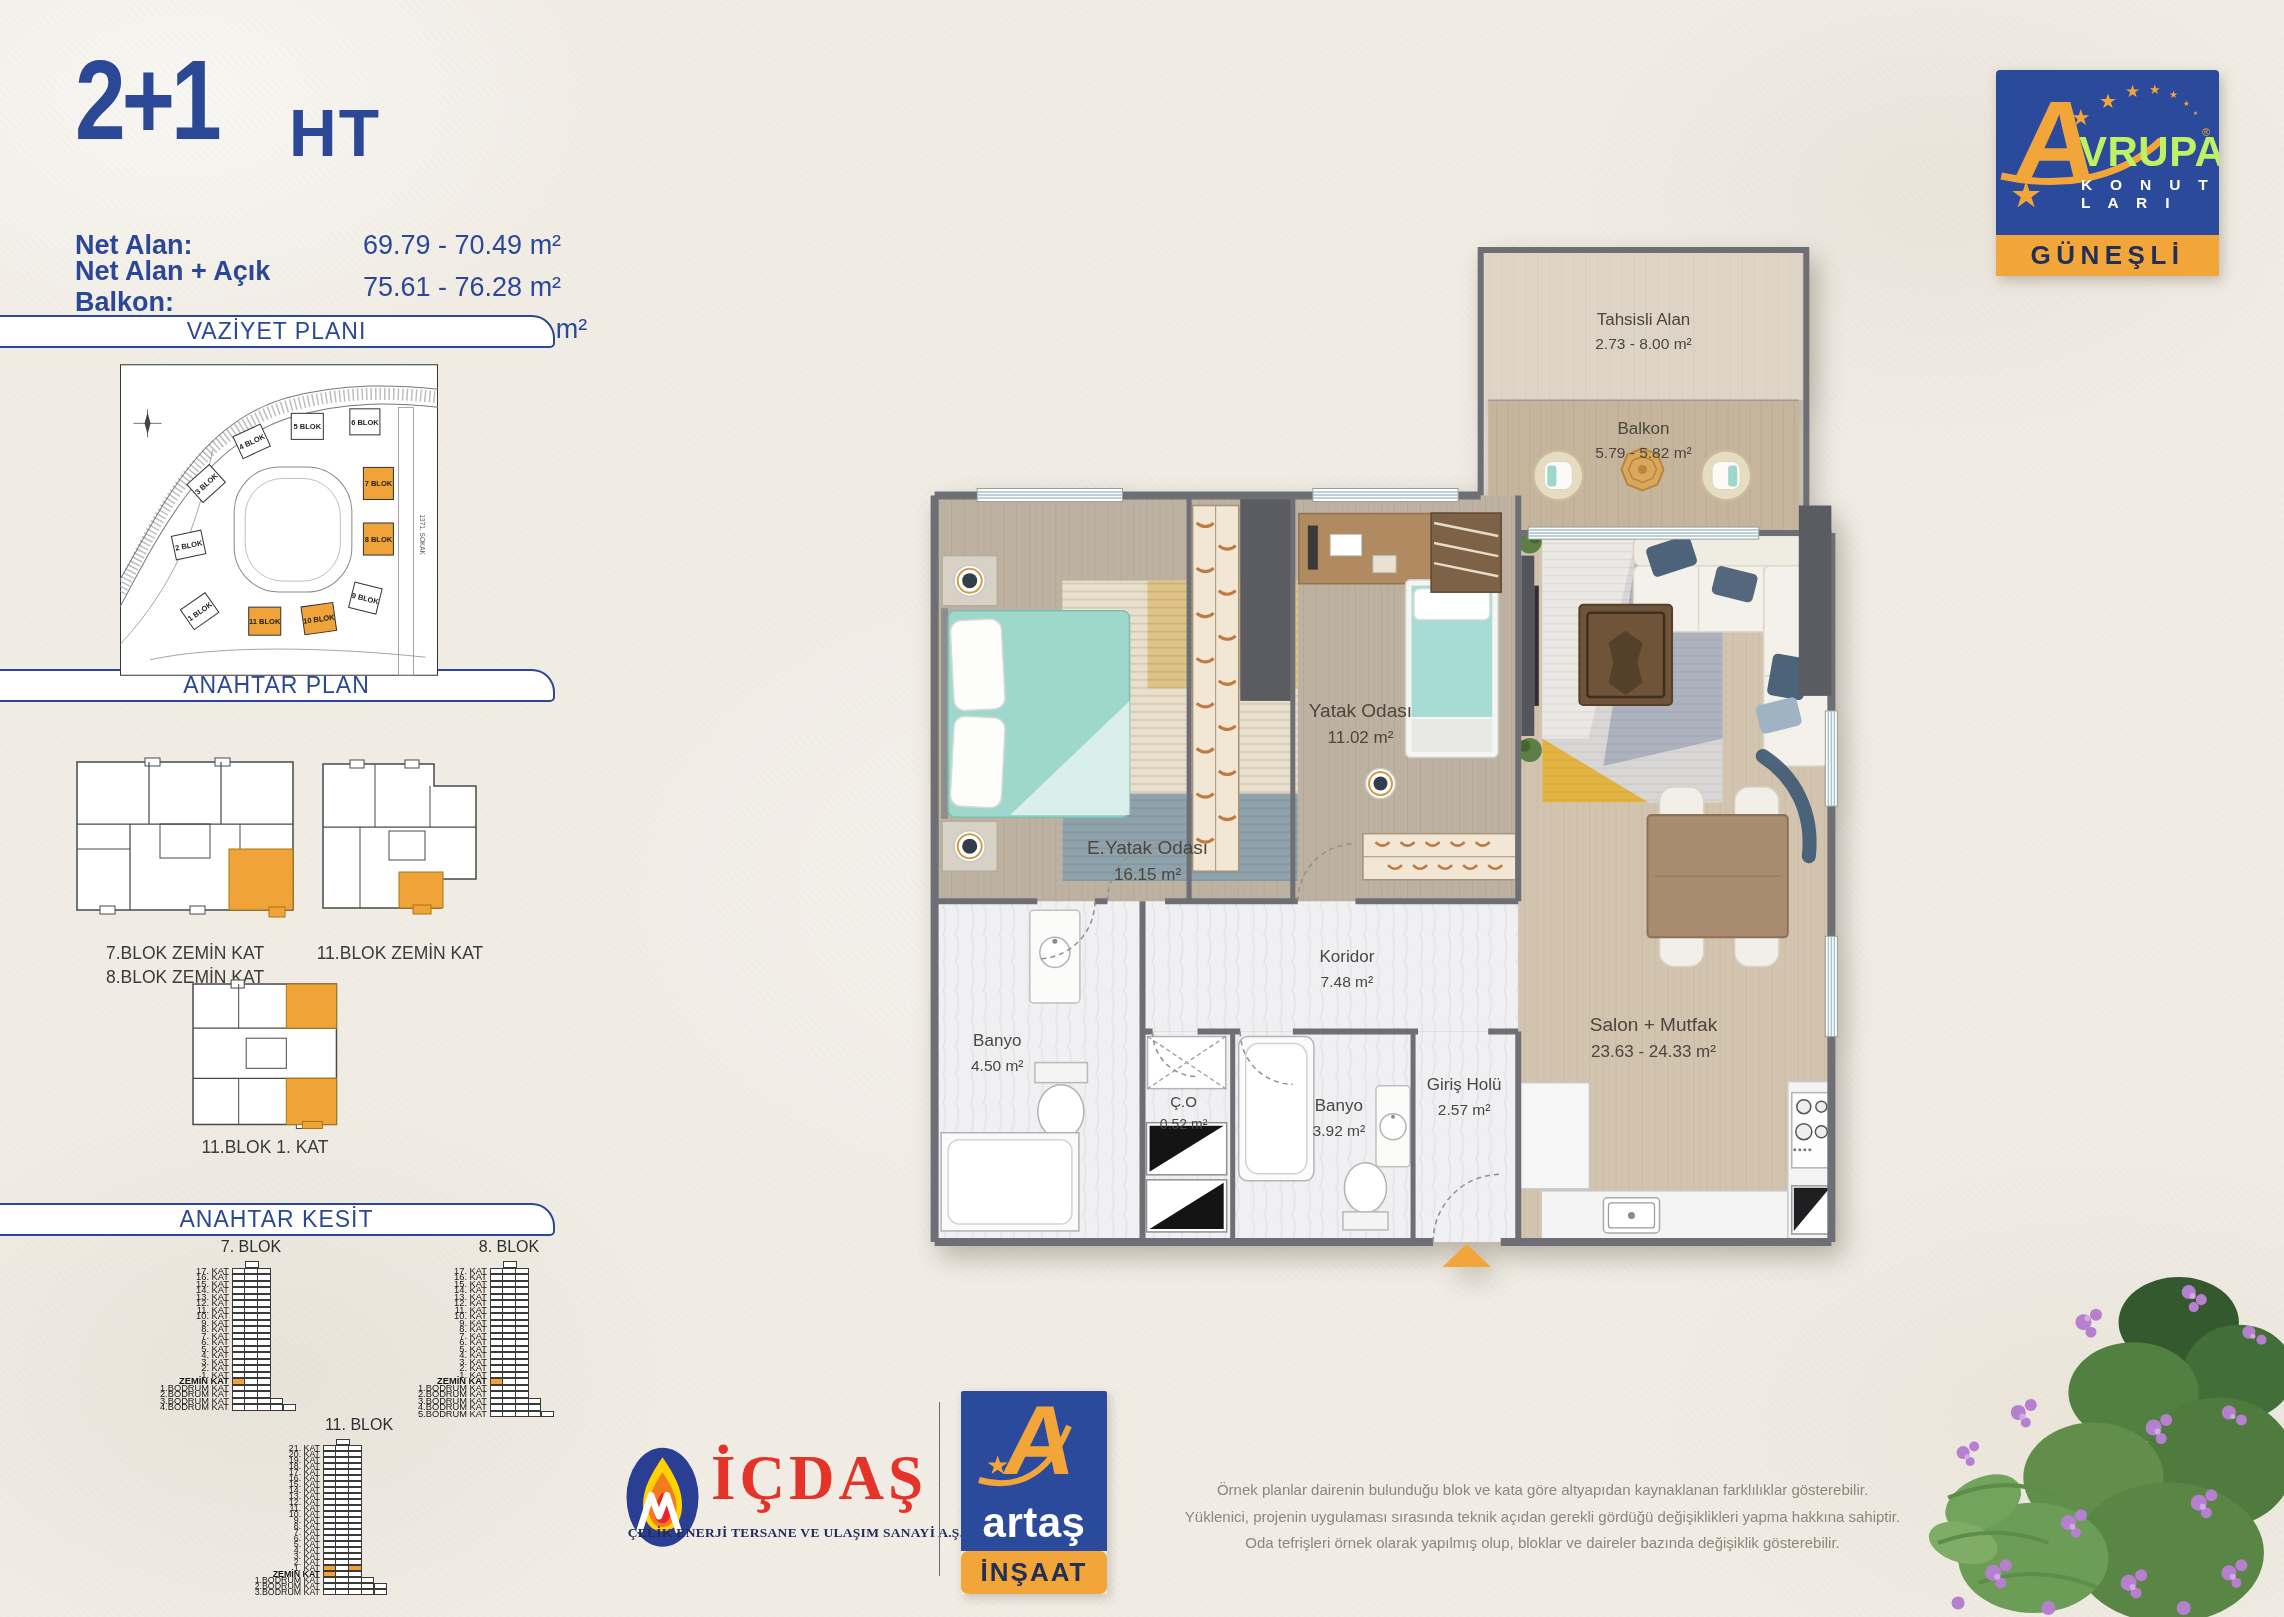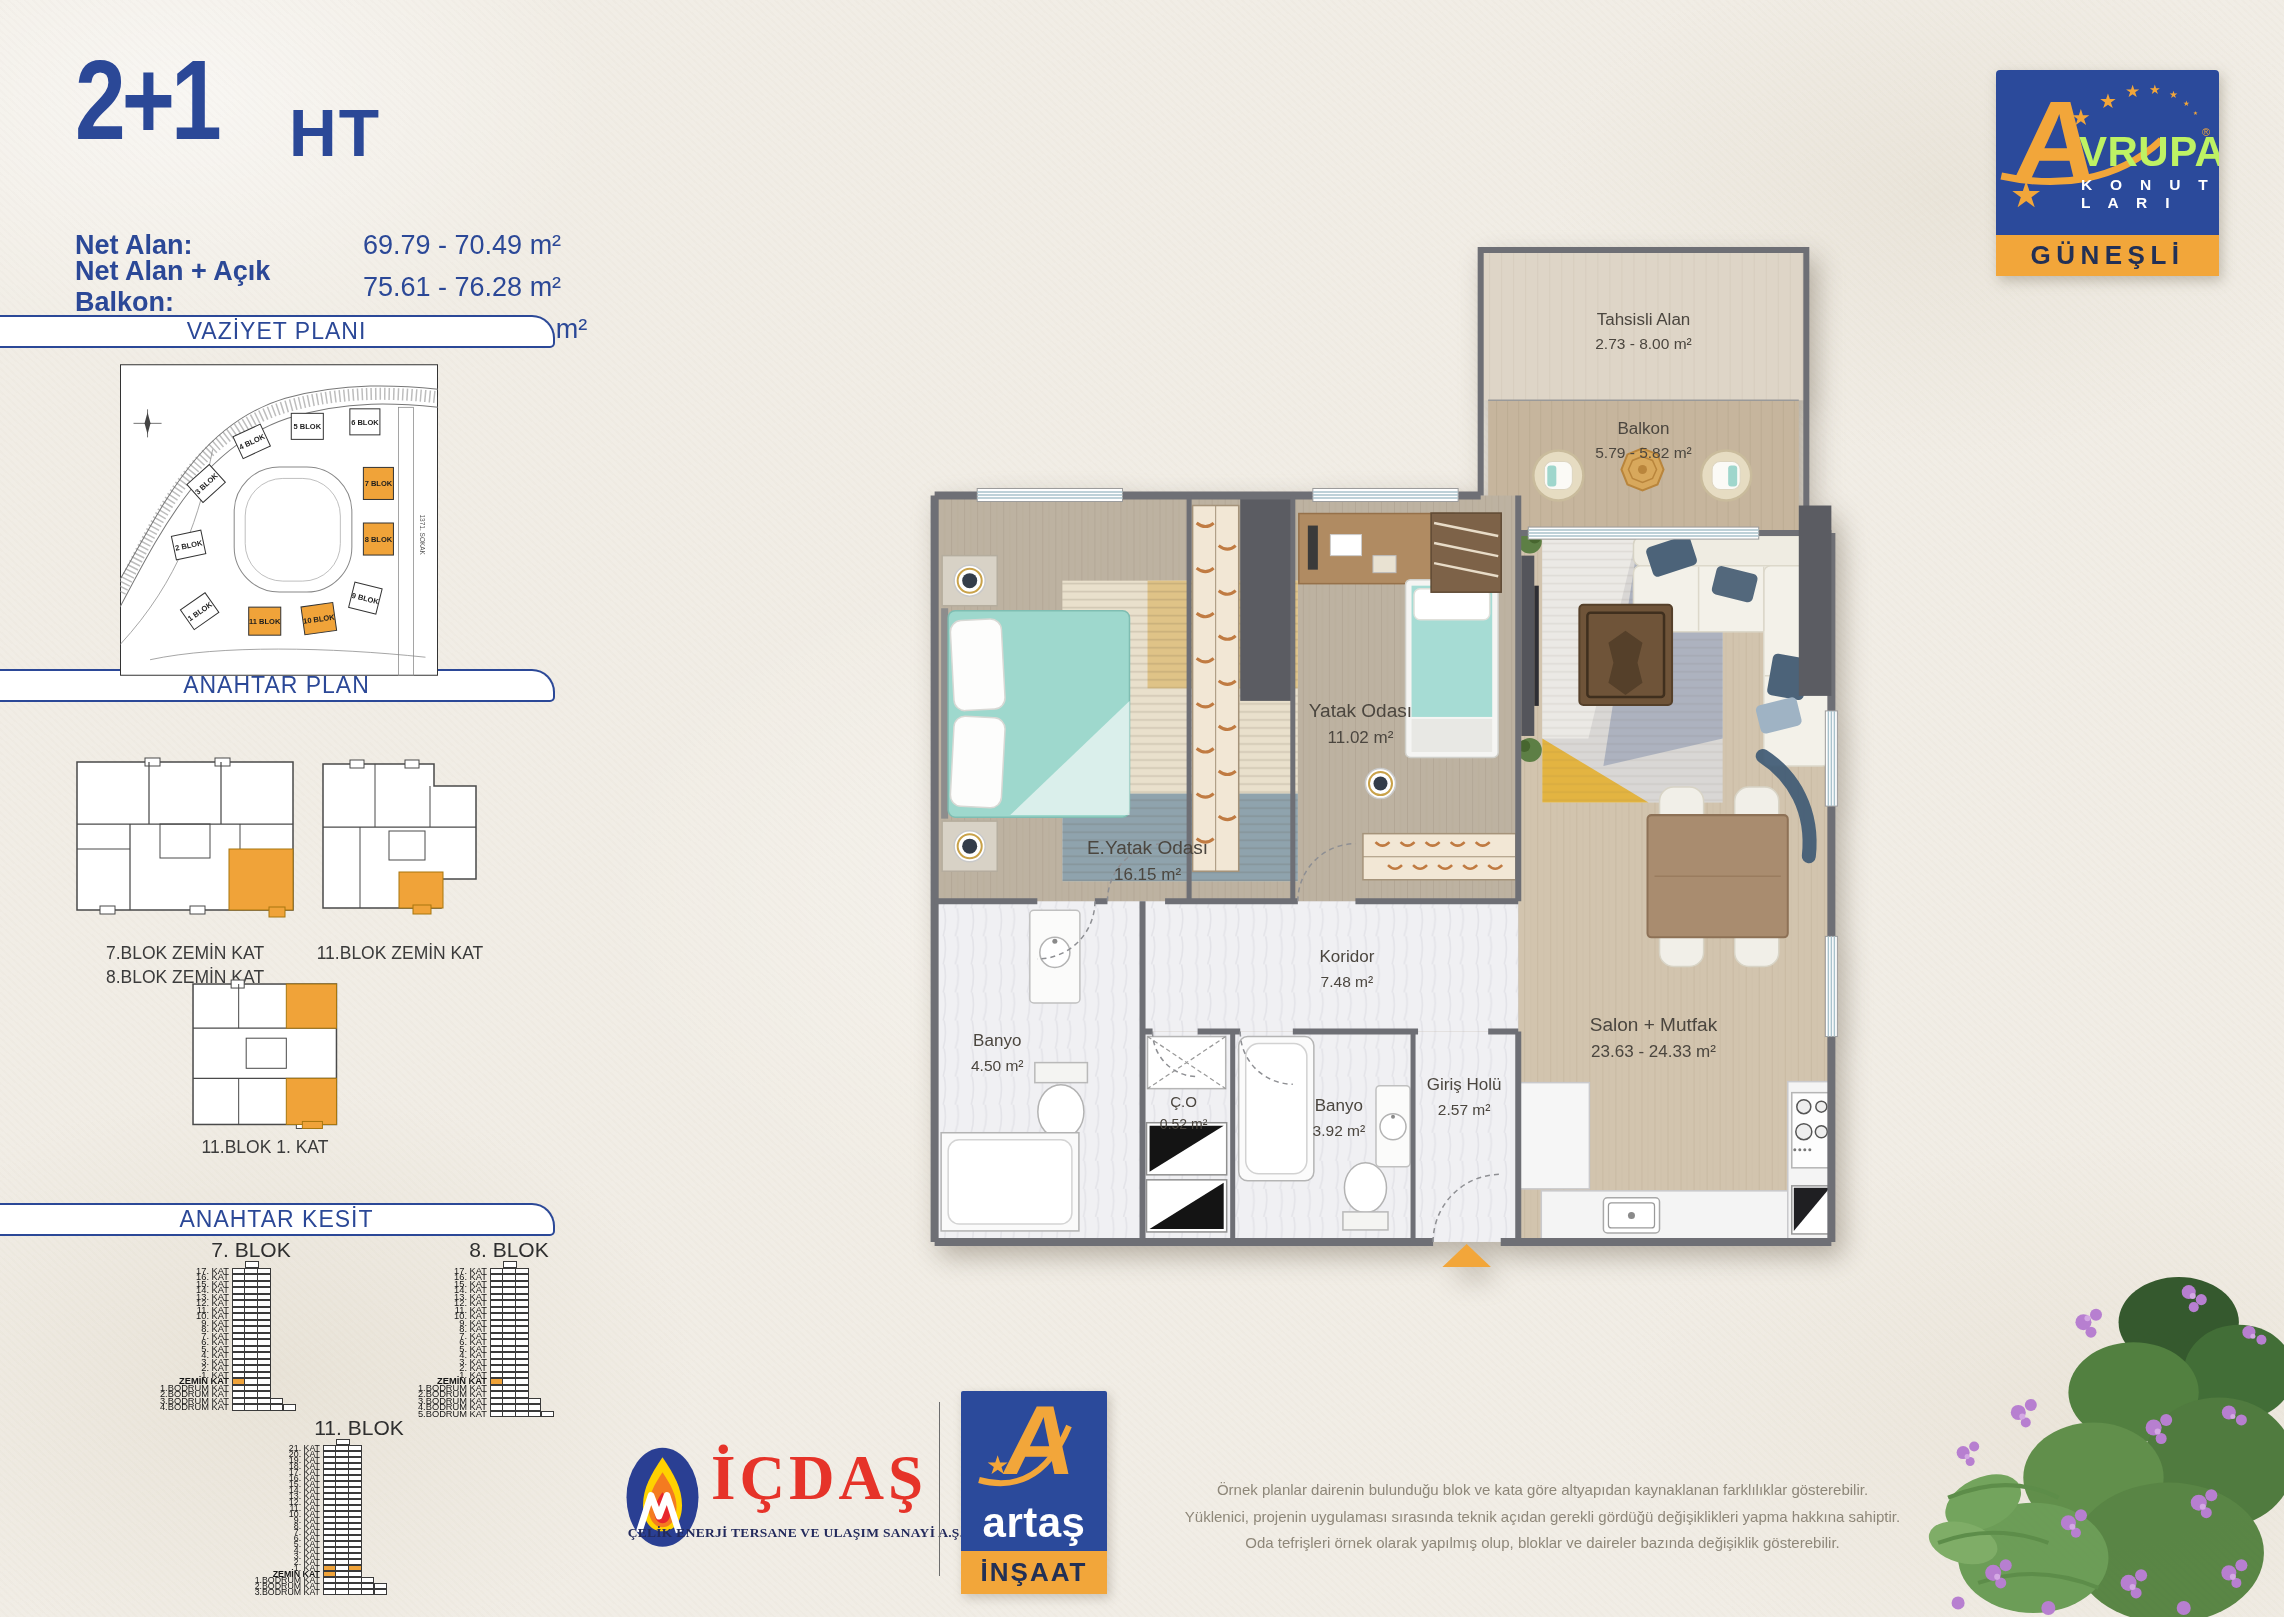--- a/index.html
+++ b/index.html
@@ -42,21 +42,21 @@
     box-sizing:border-box;display:flex;align-items:center;justify-content:center;
     font-size:23px;letter-spacing:1px;color:#2b4897;
   }
   #bar-site{top:315px;}
   #bar-keyplan{top:669px;}
   #bar-kesit{top:1203px;}
   .caption{
     position:absolute;text-align:center;font-size:17.5px;line-height:24px;color:#3b3b3b;
   }
   
-  .tower-title{position:absolute;transform:translateX(-50%);font-size:21px;color:#2f2f2f;white-space:nowrap;}
+  .tower-title{position:absolute;transform:translateX(-50%);font-size:16px;color:#2f2f2f;white-space:nowrap;}
   .tower{position:absolute;}
   .t-row{display:flex;height:6.5px;}
   #tower11 .t-row{height:6px;}
   .t-lab{width:103px;text-align:right;padding-right:3.5px;font-size:9.3px;line-height:6.5px;color:#141414;white-space:nowrap;}
   #tower11 .t-lab{font-size:8.8px;line-height:6px;}
   .t-lab.b{font-weight:bold;}
   .t-cells{display:flex;}
   .t-cells i{display:block;width:13.5px;margin-left:-0.8px;background:#fff;border:0.8px solid #3a3a3a;box-sizing:border-box;}
   .t-cells i.hl{background:#f0a339;}
   .t-row.roof .t-cells{margin-left:13.5px;}
@@ -85,21 +85,21 @@
     font-size:63px;color:#e63329;letter-spacing:4px;}
   .ic-sub{position:absolute;left:-5px;top:79px;width:351px;text-align:center;
     font-family:"Liberation Serif",serif;font-weight:bold;font-size:13.5px;color:#232a5c;letter-spacing:0.3px;}
   .logo-divider{position:absolute;left:939px;top:1402px;width:1px;height:174px;background:#6d6d6d;}
   .artas{position:absolute;left:961px;top:1391px;width:146px;height:203px;box-shadow:2.5px 4px 10px rgba(110,100,80,.3);}
   .ar-blue{position:relative;width:100%;height:160px;background:#2b4a9b;border-radius:2px 2px 0 0;overflow:hidden;}
   .ar-a{position:absolute;left:44px;top:-7px;font-size:98px;font-weight:bold;color:#f2a63a;transform:skewX(-8deg);}
   .ar-star{position:absolute;left:25px;top:59px;font-size:26px;color:#f2a63a;}
   .ar-name{position:absolute;left:0;bottom:4px;width:100%;text-align:center;font-size:42px;font-weight:bold;color:#ffffff;letter-spacing:0.5px;}
   .ar-band{width:100%;height:43px;background:#f2a63a;display:flex;align-items:center;justify-content:center;
-    font-size:26px;font-weight:bold;color:#223055;letter-spacing:2px;}
+    font-size:26px;font-weight:bold;color:#223055;letter-spacing:2px;border-radius:7px;}
   .disclaimer{position:absolute;left:1162px;top:1477px;width:761px;text-align:center;
     font-size:15px;line-height:26.5px;color:#8e8779;}
   
   svg text{font-family:"Liberation Sans",sans-serif;}
   .rname{fill:#4b463f;font-size:38px;}
   .rarea{fill:#4b463f;font-size:34px;}
   .rname.sm{font-size:34px;}
   .rarea.sm{font-size:31px;}
   .rname.xs{font-size:30px;}
   .rarea.xs{font-size:28px;}

